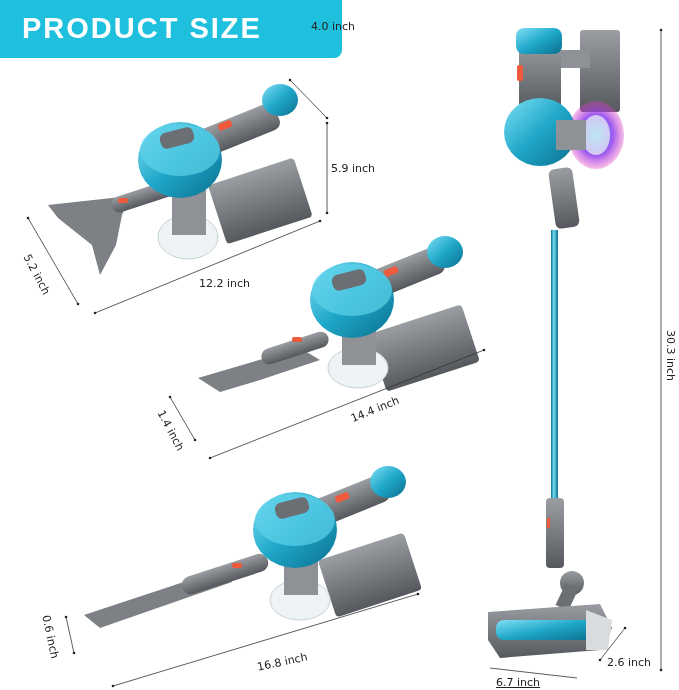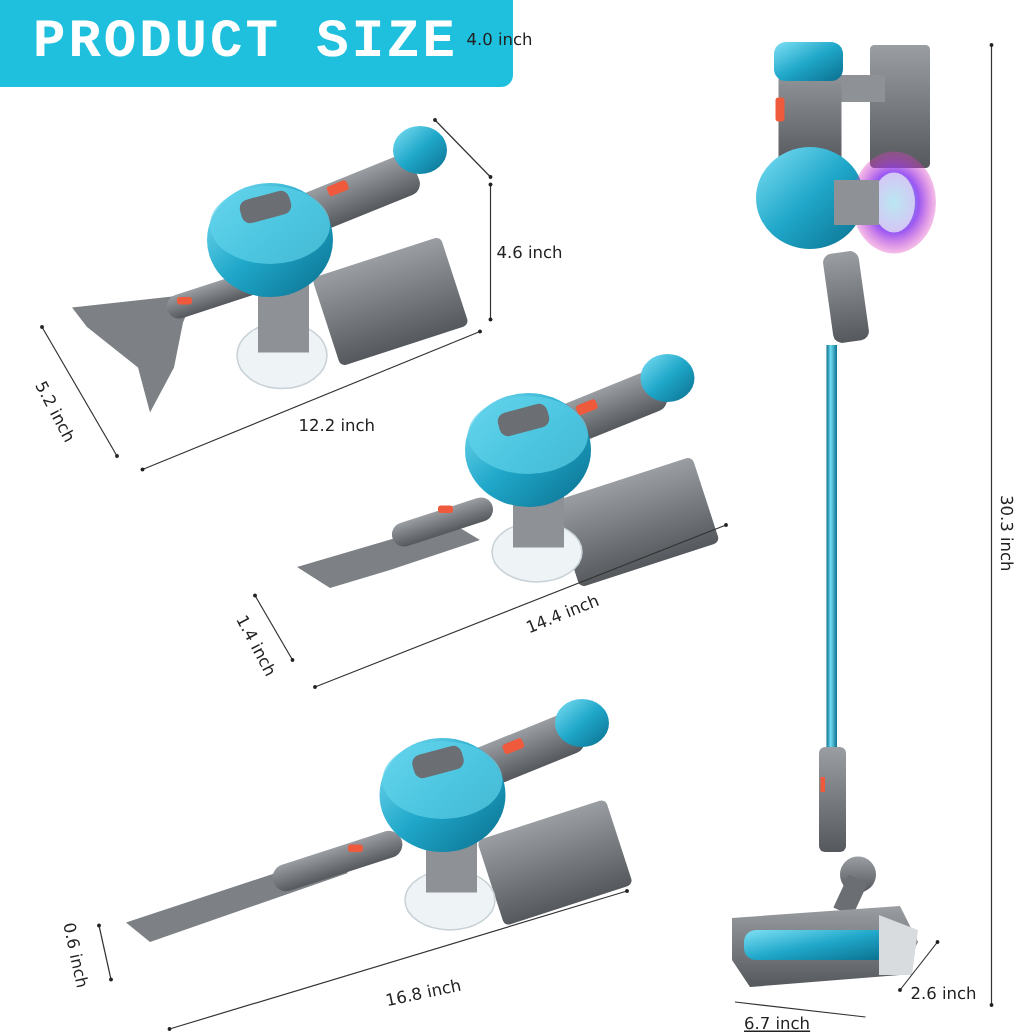--- a/index.html
+++ b/index.html
@@ -1,21 +1,21 @@
 <!DOCTYPE html>
 <html><head>
 <meta charset="utf-8">
 <style>
   html, body { margin: 0; padding: 0; background: #ffffff; }
   body { width: 679px; height: 690px; position: relative; overflow: hidden;
          font-family: "Liberation Sans", "DejaVu Sans", sans-serif; }
   .banner { position: absolute; left: 0; top: 0; width: 342px; height: 58px;
             background: #1ec0dd; border-bottom-right-radius: 8px; }
   .banner-title { position: absolute; left: 22px; top: 8px; color: #fff;
-            font-family: Liberation Mono, monospace; font-weight: bold; font-size: 36px;
+            font-family: Liberation Sans, sans-serif; font-weight: bold; font-size: 29px;
             letter-spacing: 2px; line-height: 40px; }
   .dim { position: absolute; font-size: 11px; color: #222; white-space: nowrap;
          font-family: "DejaVu Sans", sans-serif; }
   .rot { transform-origin: left top; }
   svg.layer { position: absolute; left: 0; top: 0; }
 </style>
 </head>
 <body>
 
 <div class="banner">
@@ -146,21 +146,21 @@
     <circle cx="66" cy="617" r="1.3"></circle>
       <circle cx="74" cy="653" r="1.3"></circle>
     <circle cx="661" cy="30" r="1.3"></circle>
       <circle cx="661" cy="670" r="1.3"></circle>
     <circle cx="600" cy="660" r="1.3"></circle>
       <circle cx="625" cy="628" r="1.3"></circle>
   </g>
 </svg>
 
 <div class="dim" style="left:311px; top:20px;">4.0 inch</div>
-<div class="dim" style="left:331px; top:162px;">4.6 inch</div>
+<div class="dim" style="left:331px; top:162px;">5.9 inch</div>
 <div class="dim" style="left:199px; top:277px;">12.2 inch</div>
 <div class="dim rot" style="left:32px; top:252px; transform: rotate(62deg);">5.2 inch</div>
 
 <div class="dim rot" style="left:349px; top:413px; transform: rotate(-22deg);">14.4 inch</div>
 <div class="dim rot" style="left:166px; top:408px; transform: rotate(62deg);">1.4 inch</div>
 
 <div class="dim rot" style="left:256px; top:661px; transform: rotate(-12deg);">16.8 inch</div>
 <div class="dim rot" style="left:52px; top:614px; transform: rotate(78deg);">0.6 inch</div>
 
 <div class="dim rot" style="left:677px; top:330px; transform: rotate(90deg);">30.3 inch</div>

